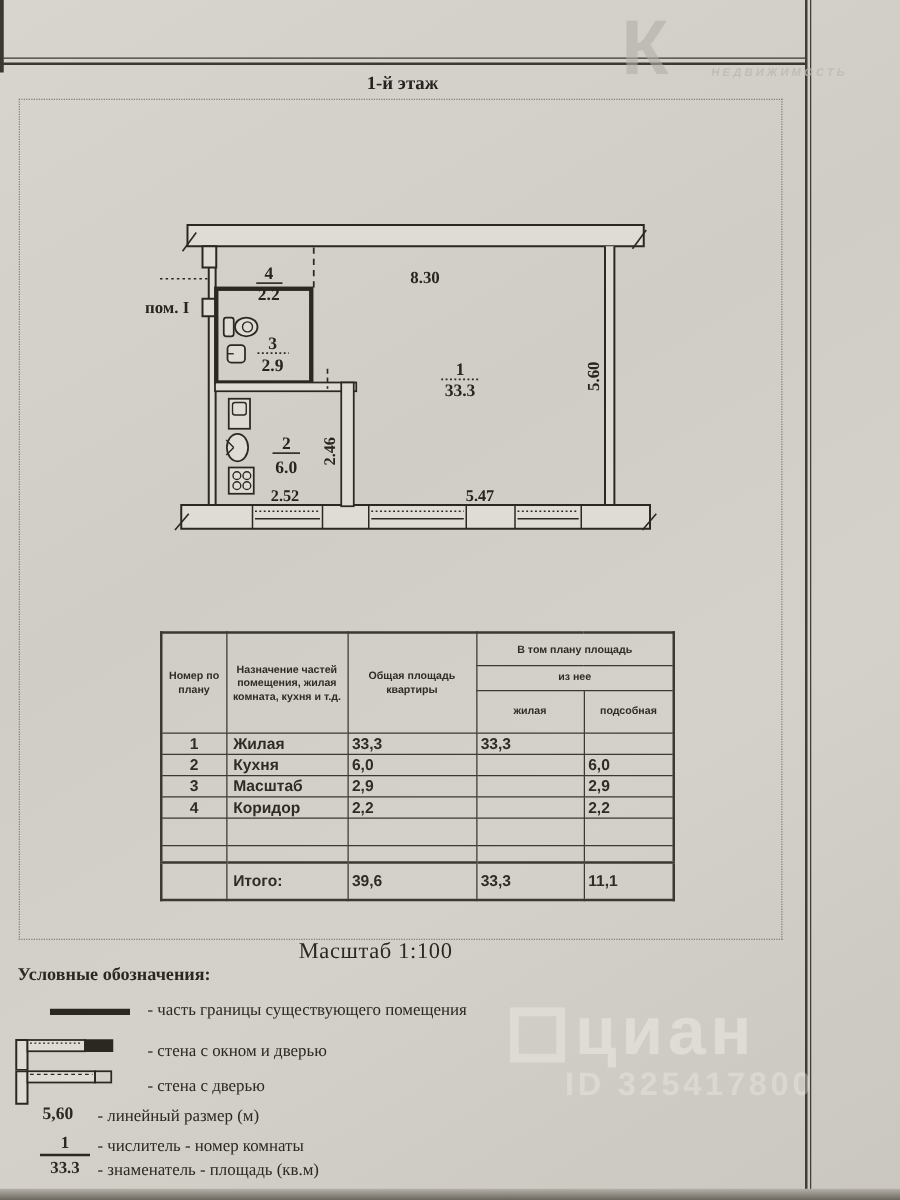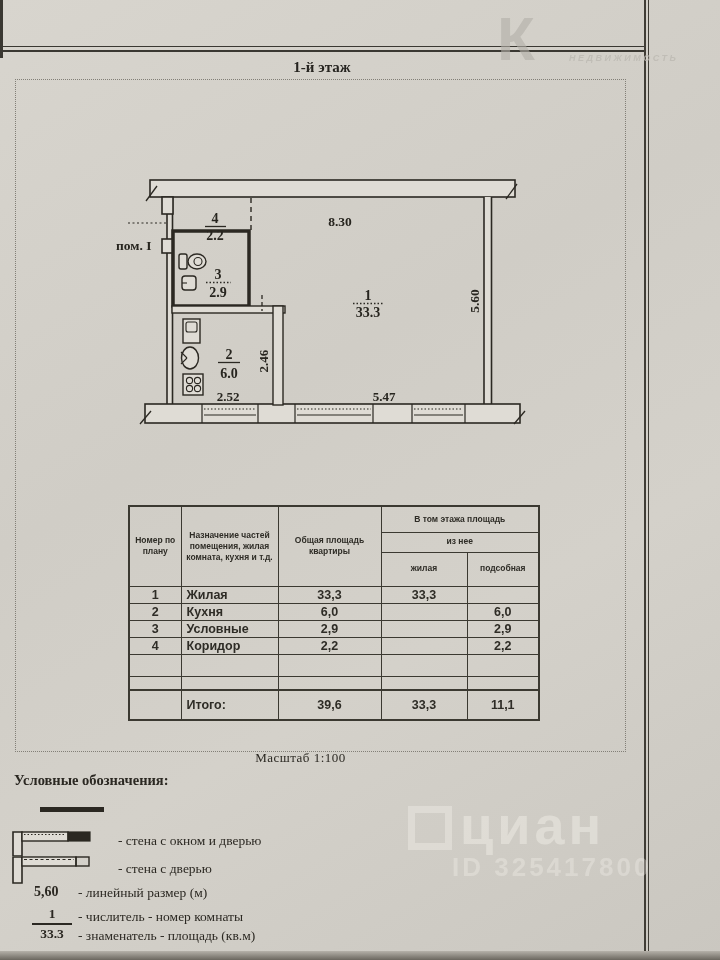--- a/index.html
+++ b/index.html
@@ -32,27 +32,27 @@
   svg.plan text{font-family:"Liberation Serif",serif;font-weight:bold;fill:#27251f;}
   
   table.areas{position:absolute;left:128px;top:505px;width:410px;border-collapse:collapse;
     font-family:"Liberation Sans",sans-serif;color:#2e2c26;table-layout:fixed;}
   table.areas,table.areas th,table.areas td{border:1.2px solid #3b3931;}
   table.areas{border-width:2px;}
   table.areas th{font-size:8.5px;font-weight:bold;line-height:1.3;padding:1px 2px;vertical-align:middle;}
   table.areas td{font-size:12.5px;font-weight:bold;padding:0 3px;vertical-align:middle;}
   .c-num{text-align:center;}
   .c-name{text-align:left;padding-left:5px !important;}
-  .c-val{text-align:center;margin-left:48px;}
+  .c-val{text-align:left;margin-left:48px;}
   tr.h1{height:26px;}tr.h2{height:20px;}tr.h3{height:34px;}
   tr.r{height:17px;}tr.e1{height:22px;}tr.e2{height:14px;}
   tr.total{height:30px;}
   tr.total td{border-top:2.5px solid #3b3931;}
   .scale-note{position:absolute;left:128px;top:750px;width:345px;text-align:center;
-    font-size:13px;letter-spacing:.5px;}
+    font-size:18px;letter-spacing:.5px;}
   
   .legend-title{position:absolute;left:14px;top:772px;font-size:14.5px;font-weight:bold;}
   .lg-text{position:absolute;font-size:13.5px;white-space:nowrap;}
   .lg-line{position:absolute;left:40px;top:807px;width:64px;height:4.5px;background:#2b2822;}
   .lg-val{position:absolute;left:34px;top:884px;font-size:14px;font-weight:bold;}
   .lg-frac{position:absolute;left:30px;top:906px;width:44px;text-align:center;font-size:13.5px;font-weight:bold;line-height:16px;}
   .lg-frac .bar{display:block;height:1.8px;background:#2b2822;margin:1px 2px;}
   
   .wm-logo{position:absolute;left:408px;top:806px;width:30px;height:30px;
     border:7px solid rgba(245,243,237,.38);}
@@ -182,21 +182,21 @@
         <col style="width:97px">
         <col style="width:103px">
       <col style="width:86px">
         <col style="width:72px">
     </colgroup>
     <tbody>
         <tr class="h1">
       <th rowspan="3">Номер по плану</th>
       <th rowspan="3">Назначение частей помещения, жилая комната, кухня и т.д.</th>
       <th rowspan="3">Общая площадь квартиры</th>
-      <th colspan="2">В том этажа площадь</th>
+      <th colspan="2">В том плану площадь</th>
     </tr>
     <tr class="h2">
       <th colspan="2">из нее</th>
     </tr>
     <tr class="h3">
       <th>жилая</th>
       <th>подсобная</th>
     </tr>
     <tr class="r">
       <td class="c-num">1</td>
@@ -207,21 +207,21 @@
     </tr>
     <tr class="r">
       <td class="c-num">2</td>
       <td class="c-name">Кухня</td>
       <td class="c-val">6,0</td>
       <td class="c-val"></td>
       <td class="c-val">6,0</td>
     </tr>
     <tr class="r">
       <td class="c-num">3</td>
-      <td class="c-name">Условные</td>
+      <td class="c-name">Масштаб</td>
       <td class="c-val">2,9</td>
       <td class="c-val"></td>
       <td class="c-val">2,9</td>
     </tr>
     <tr class="r">
       <td class="c-num">4</td>
       <td class="c-name">Коридор</td>
       <td class="c-val">2,2</td>
       <td class="c-val"></td>
       <td class="c-val">2,2</td>
@@ -248,20 +248,21 @@
       <td class="c-val">11,1</td>
     </tr>
   </tbody>
     </table>
 
   <div class="scale-note">Масштаб 1:100</div>
 
   <div class="legend-title">Условные обозначения:</div>
 
   <div class="lg-line"></div>
+  <div class="lg-text" style="left:118px;top:800px;">- часть границы существующего помещения</div>
 
   <svg class="abs" style="left:10px;top:824px;" width="100" height="32" viewBox="0 0 100 32">
     <g stroke="#2b2822" fill="#dfdcd5">
       <path d="M3,8 h9 v24 h-9 z" stroke-width="1.6"></path>
       <rect x="12" y="8" width="46" height="9" stroke-width="1.4"></rect>
       <line x1="14" y1="10.5" x2="56" y2="10.5" stroke-width="1.1" stroke-dasharray="1.5 2"></line>
       <rect x="58" y="8" width="22" height="9" fill="#2b2822" stroke-width="1.2"></rect>
     </g>
   </svg>
   <div class="lg-text" style="left:118px;top:833px;">- стена с окном и дверью</div>

